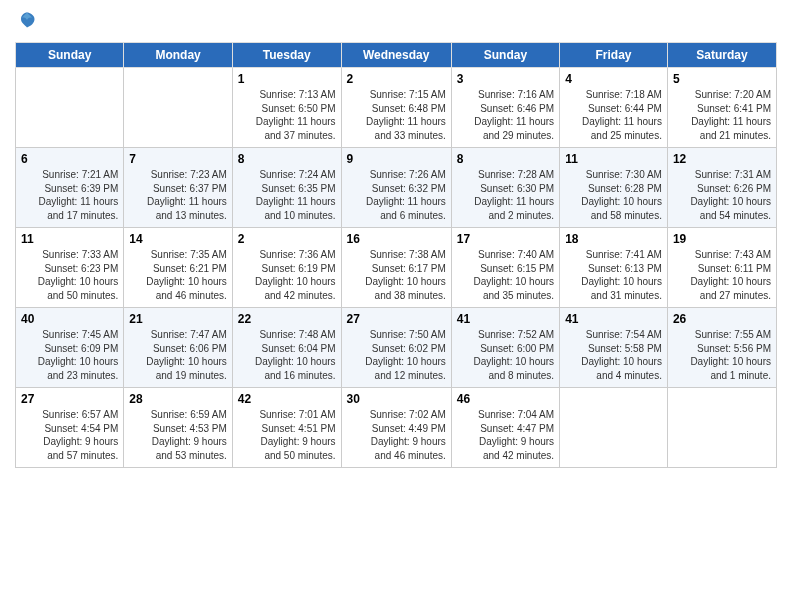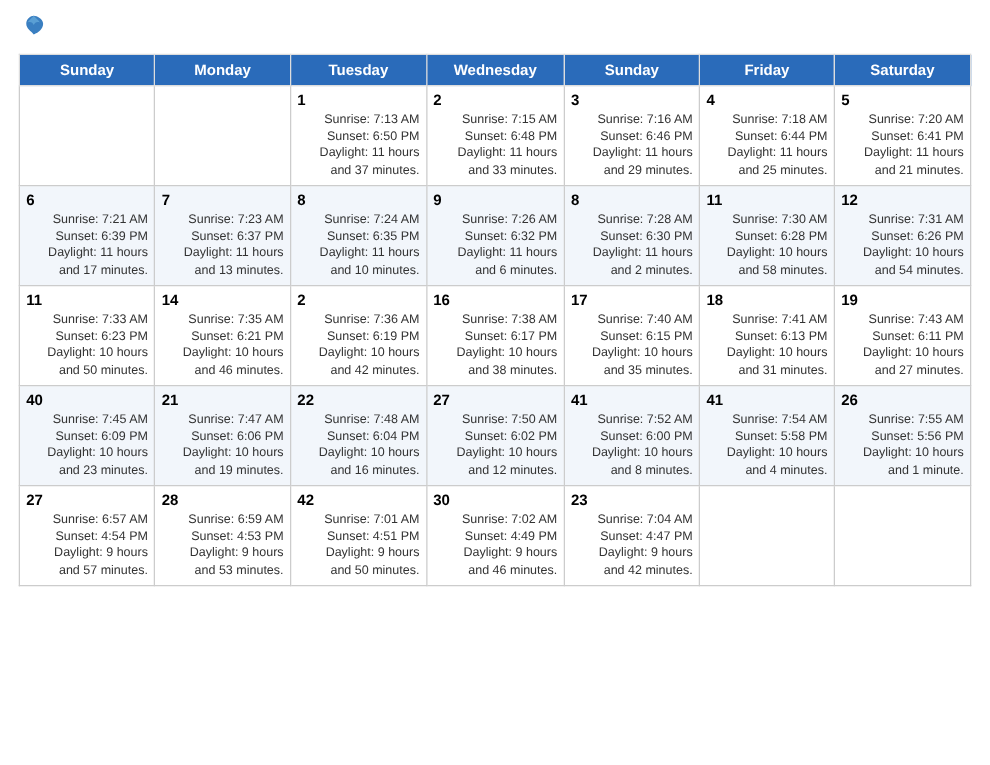--- a/index.html
+++ b/index.html
@@ -256,21 +256,21 @@
           </td>
           <td>
             <span class="day-num">42</span>
             <div class="day-info">Sunrise: 7:01 AM<br>Sunset: 4:51 PM<br>Daylight: 9 hours<br>and 50 minutes.</div>
           </td>
           <td>
             <span class="day-num">30</span>
             <div class="day-info">Sunrise: 7:02 AM<br>Sunset: 4:49 PM<br>Daylight: 9 hours<br>and 46 minutes.</div>
           </td>
           <td>
-            <span class="day-num">23</span>
+            <span class="day-num">46</span>
             <div class="day-info">Sunrise: 7:04 AM<br>Sunset: 4:47 PM<br>Daylight: 9 hours<br>and 42 minutes.</div>
           </td>
           <td class="empty-cell"></td>
           <td class="empty-cell"></td>
         </tr>
       </tbody>
   </table>
 </div>
 
 </body></html>

